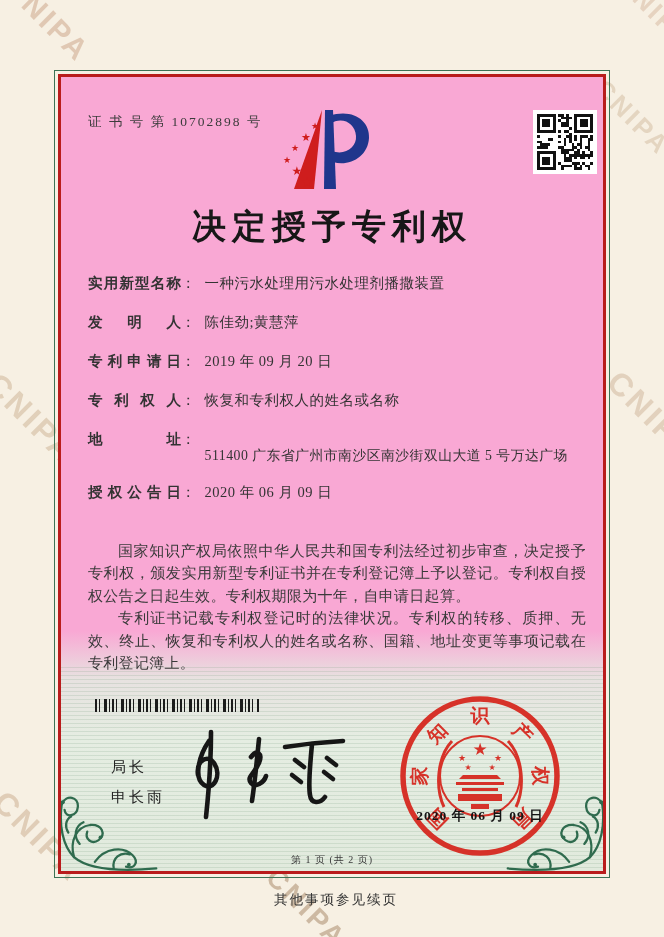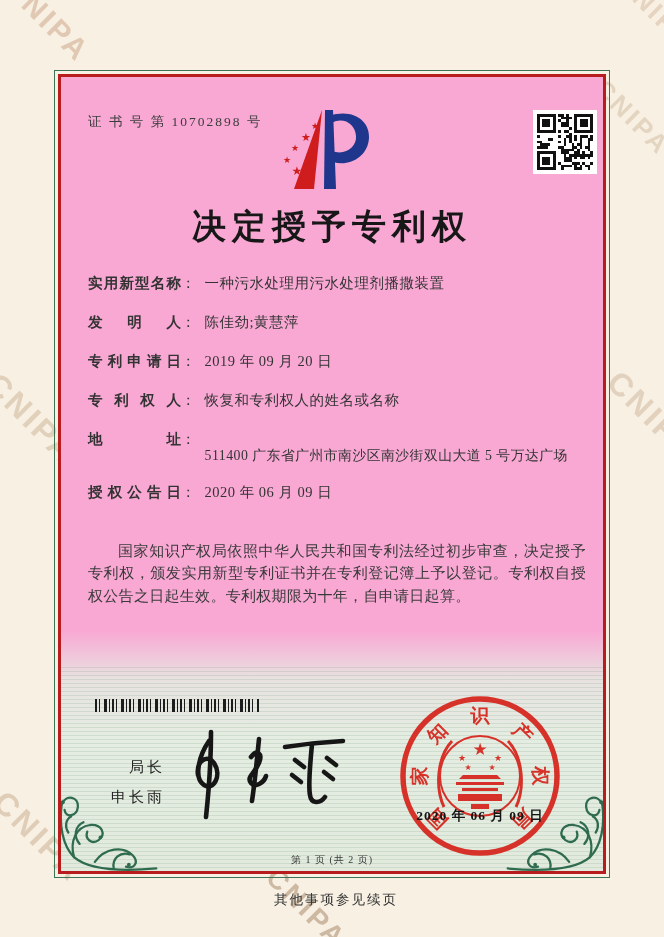--- a/index.html
+++ b/index.html
@@ -73,21 +73,21 @@
     color:#3a3a3a; letter-spacing:0.3px;
   }
 
   .barcode {
     position:absolute; left:34px; top:622px; width:164px; height:13px; z-index:3;
     background:repeating-linear-gradient(90deg,
       #1c1c1c 0 2px, transparent 2px 4px, #1c1c1c 4px 5px, transparent 5px 9px,
       #1c1c1c 9px 12px, transparent 12px 14px, #1c1c1c 14px 15px, transparent 15px 17px);
   }
 
-  .director { position:absolute; left:50px; top:681px; z-index:3; font-size:15px; letter-spacing:3px; color:#222;text-align:right; }
+  .director { position:absolute; left:50px; top:681px; z-index:3; font-size:15px; letter-spacing:3px; color:#222; }
   .director div { margin-bottom:11px; }
   .signature { position:absolute; left:118px; top:650px; z-index:4; }
 
   .seal { position:absolute; left:336px; top:616px; width:166px; height:166px; z-index:4; }
   .seal svg { display:block; }
   .seal-date {
     position:absolute; left:6px; top:114px; width:154px; text-align:center;
     font-size:13.5px; font-weight:bold; color:#141414; letter-spacing:1px; white-space:nowrap;
   }
 
@@ -204,20 +204,21 @@
         <div class="frow addr-row">
           <span class="flabel">地址</span><span class="fcolon">：</span><span class="fvalue addr-val"><span>511400 广东省广州市南沙区南沙街双山大道 5 号万达广场</span></span>
         </div>
         <div class="frow grant-row">
           <span class="flabel">授权公告日</span><span class="fcolon">：</span><span class="fvalue">2020 年 06 月 09 日</span>
         </div>
       </div>
 
       <div class="paras">
         <p>国家知识产权局依照中华人民共和国专利法经过初步审查，决定授予专利权，颁发实用新型专利证书并在专利登记簿上予以登记。专利权自授权公告之日起生效。专利权期限为十年，自申请日起算。</p>
+        <p>专利证书记载专利权登记时的法律状况。专利权的转移、质押、无效、终止、恢复和专利权人的姓名或名称、国籍、地址变更等事项记载在专利登记簿上。</p>
       </div>
 
       <div class="barcode"></div>
 
       <div class="director">
         <div>局长</div>
         <div>申长雨</div>
       </div>
 
       <svg class="signature" width="180" height="100" viewBox="0 0 180 100">

